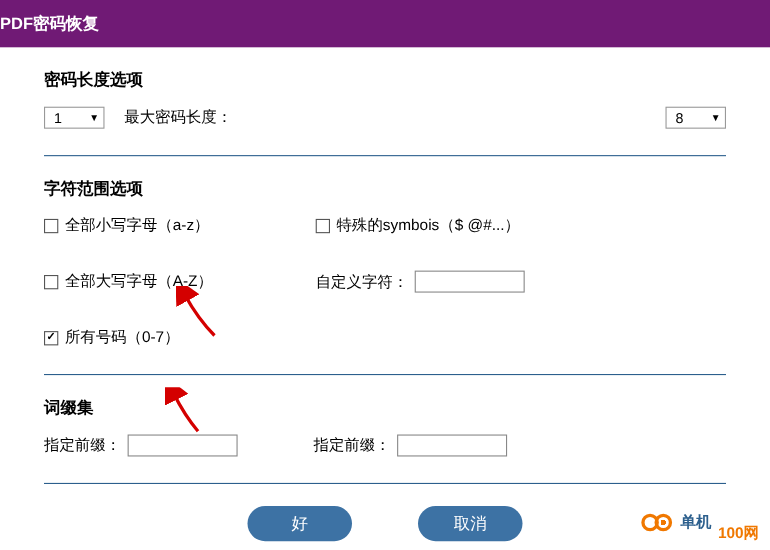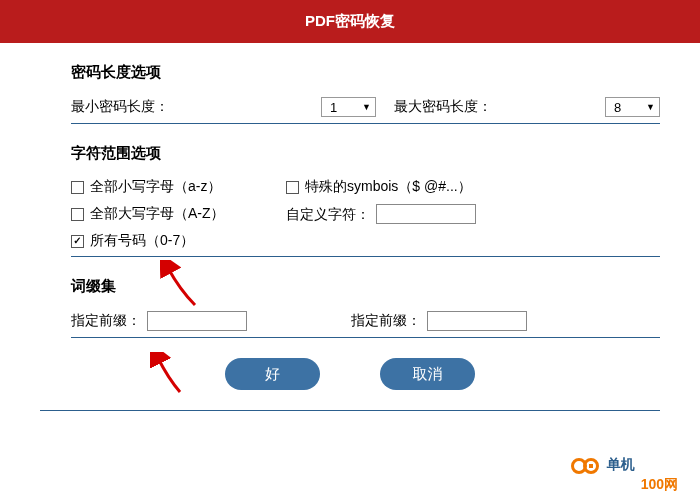--- a/index.html
+++ b/index.html
@@ -6,35 +6,33 @@
     body {
       width: 700px;
       height: 500px;
       font-family: "Microsoft YaHei", Arial, sans-serif;
       font-size: 14px;
       background: #fff;
       position: relative;
       overflow: hidden;
     }
     .header {
-      background: #b91c1c;
+      background: #701a75;
       color: #fff;
-      text-align: center;
       padding: 12px 0;
       font-size: 15px;
       font-weight: bold;
     }
     .content {
       padding: 0 40px;
     }
     .section {
       border-bottom: 1px solid #2c5f8d;
-      padding-bottom: 6px;
+      padding-bottom: 24px;
       padding-top: 20px;
-      margin-left: 31px;
     }
     .section-title {
       font-weight: bold;
       font-size: 15px;
       margin-bottom: 15px;
       color: #000;
     }
     .label {
       color: #000;
       font-size: 14px;
@@ -57,20 +55,21 @@
     .length-row {
       display: flex;
       align-items: center;
       width: 100%;
     }
     .checkbox-grid {
       display: grid;
       grid-template-columns: 215px 1fr;
       row-gap: 8px;
       column-gap: 0;
+      gap: 32px;
     }
     .checkbox-item {
       display: flex;
       align-items: center;
       gap: 6px;
     }
     .checkbox {
       width: 13px;
       height: 13px;
       border: 1px solid #555;
@@ -94,21 +93,20 @@
       padding: 0 4px;
     }
     .custom-char-row {
       display: flex;
       align-items: flex-end;
       gap: 6px;
     }
     .affix-row {
       display: flex;
       align-items: flex-end;
-      gap: 35px;
     }
     .affix-group {
       display: flex;
       align-items: center;
       gap: 6px;
     }
     .buttons {
       display: flex;
       justify-content: center;
       gap: 60px;
@@ -122,23 +120,24 @@
       border: none;
       border-radius: 18px;
       width: 95px;
       height: 32px;
       font-size: 15px;
       cursor: pointer;
       font-family: inherit;
     }
     .watermark {
       position: absolute;
-      right: 22px;
+      right: 10px;
       bottom: 6px;
       display: flex;
+      align-items: center;
       gap: 6px;
       font-size: 14px;
     }
     .wm-logo {
       width: 30px;
       height: 20px;
       position: relative;
     }
     .wm-circle1, .wm-circle2 {
       position: absolute;
@@ -165,21 +164,20 @@
 
 <div class="header">
   <span>PDF密码恢复</span>
 </div>
 
 <div class="content">
 
   <div class="section">
     <div class="section-title">密码长度选项</div>
     <div class="length-row">
-      <span class="label" style="width:250px">最小密码长度：</span>
       <div class="select-box">
         <span>1</span>
         <span class="select-arrow">▼</span>
       </div>
       <span class="label" style="margin-left:18px; flex:1">最大密码长度：</span>
       <div class="select-box">
         <span>8</span>
         <span class="select-arrow">▼</span>
       </div>
     </div>

